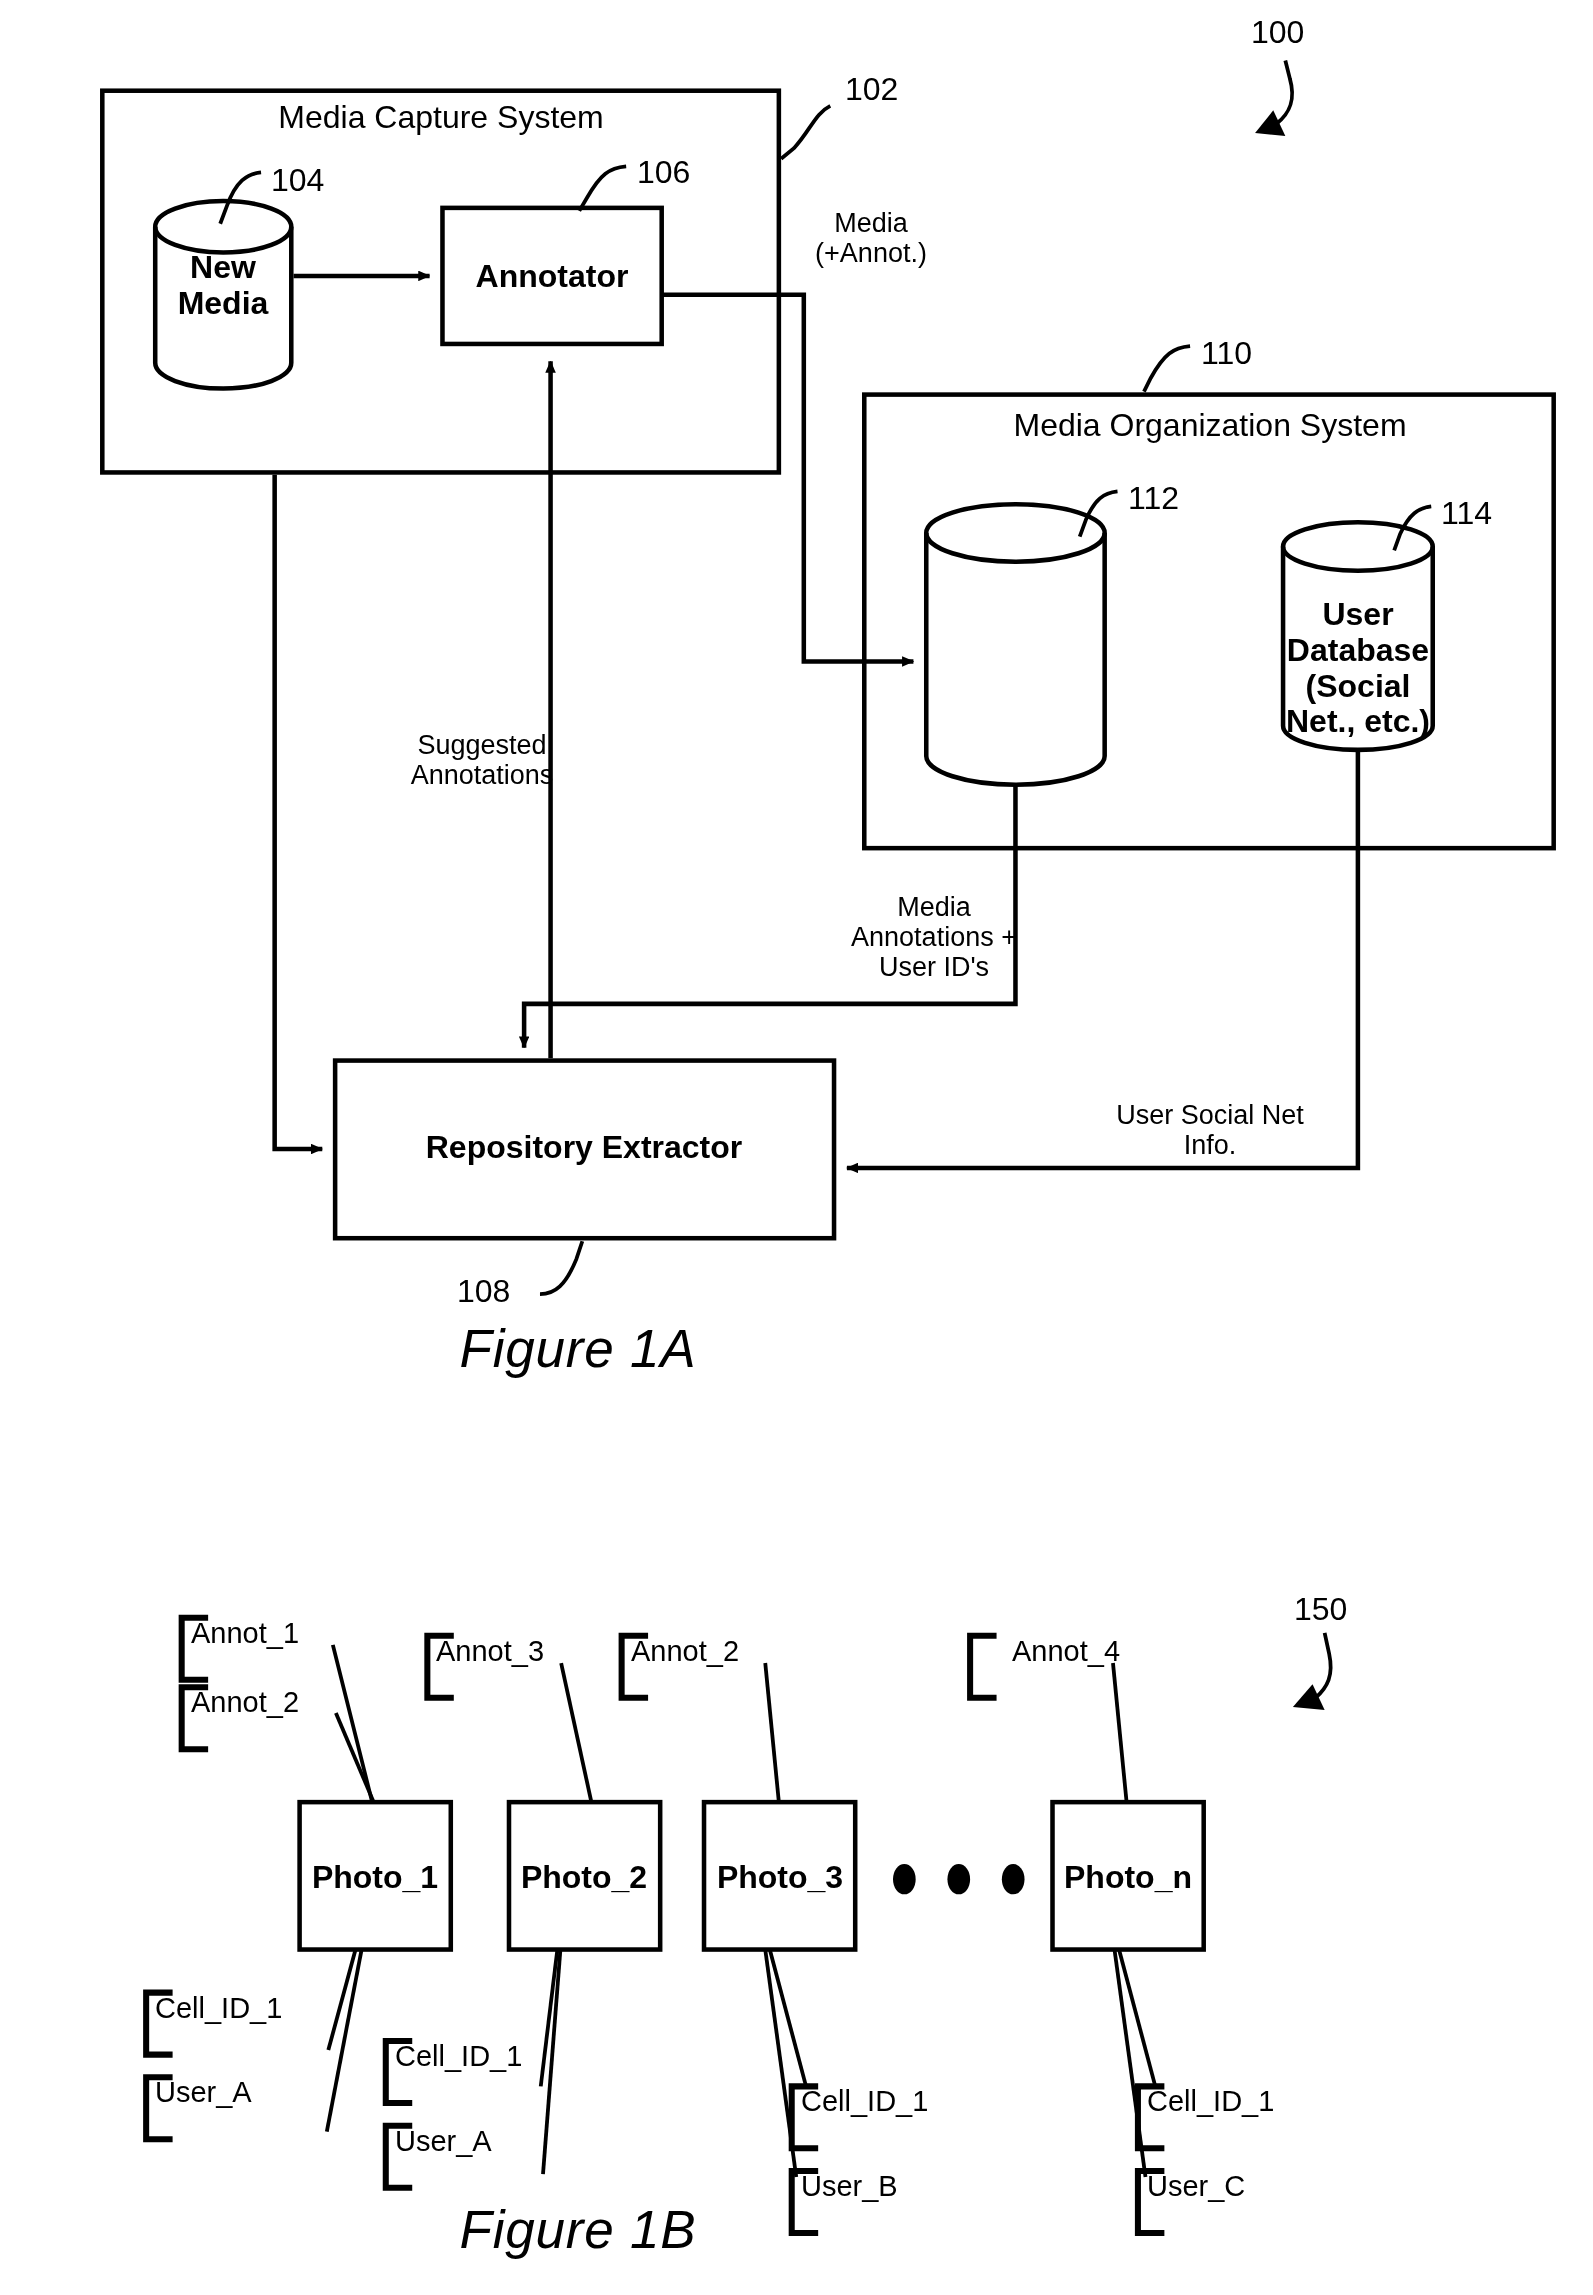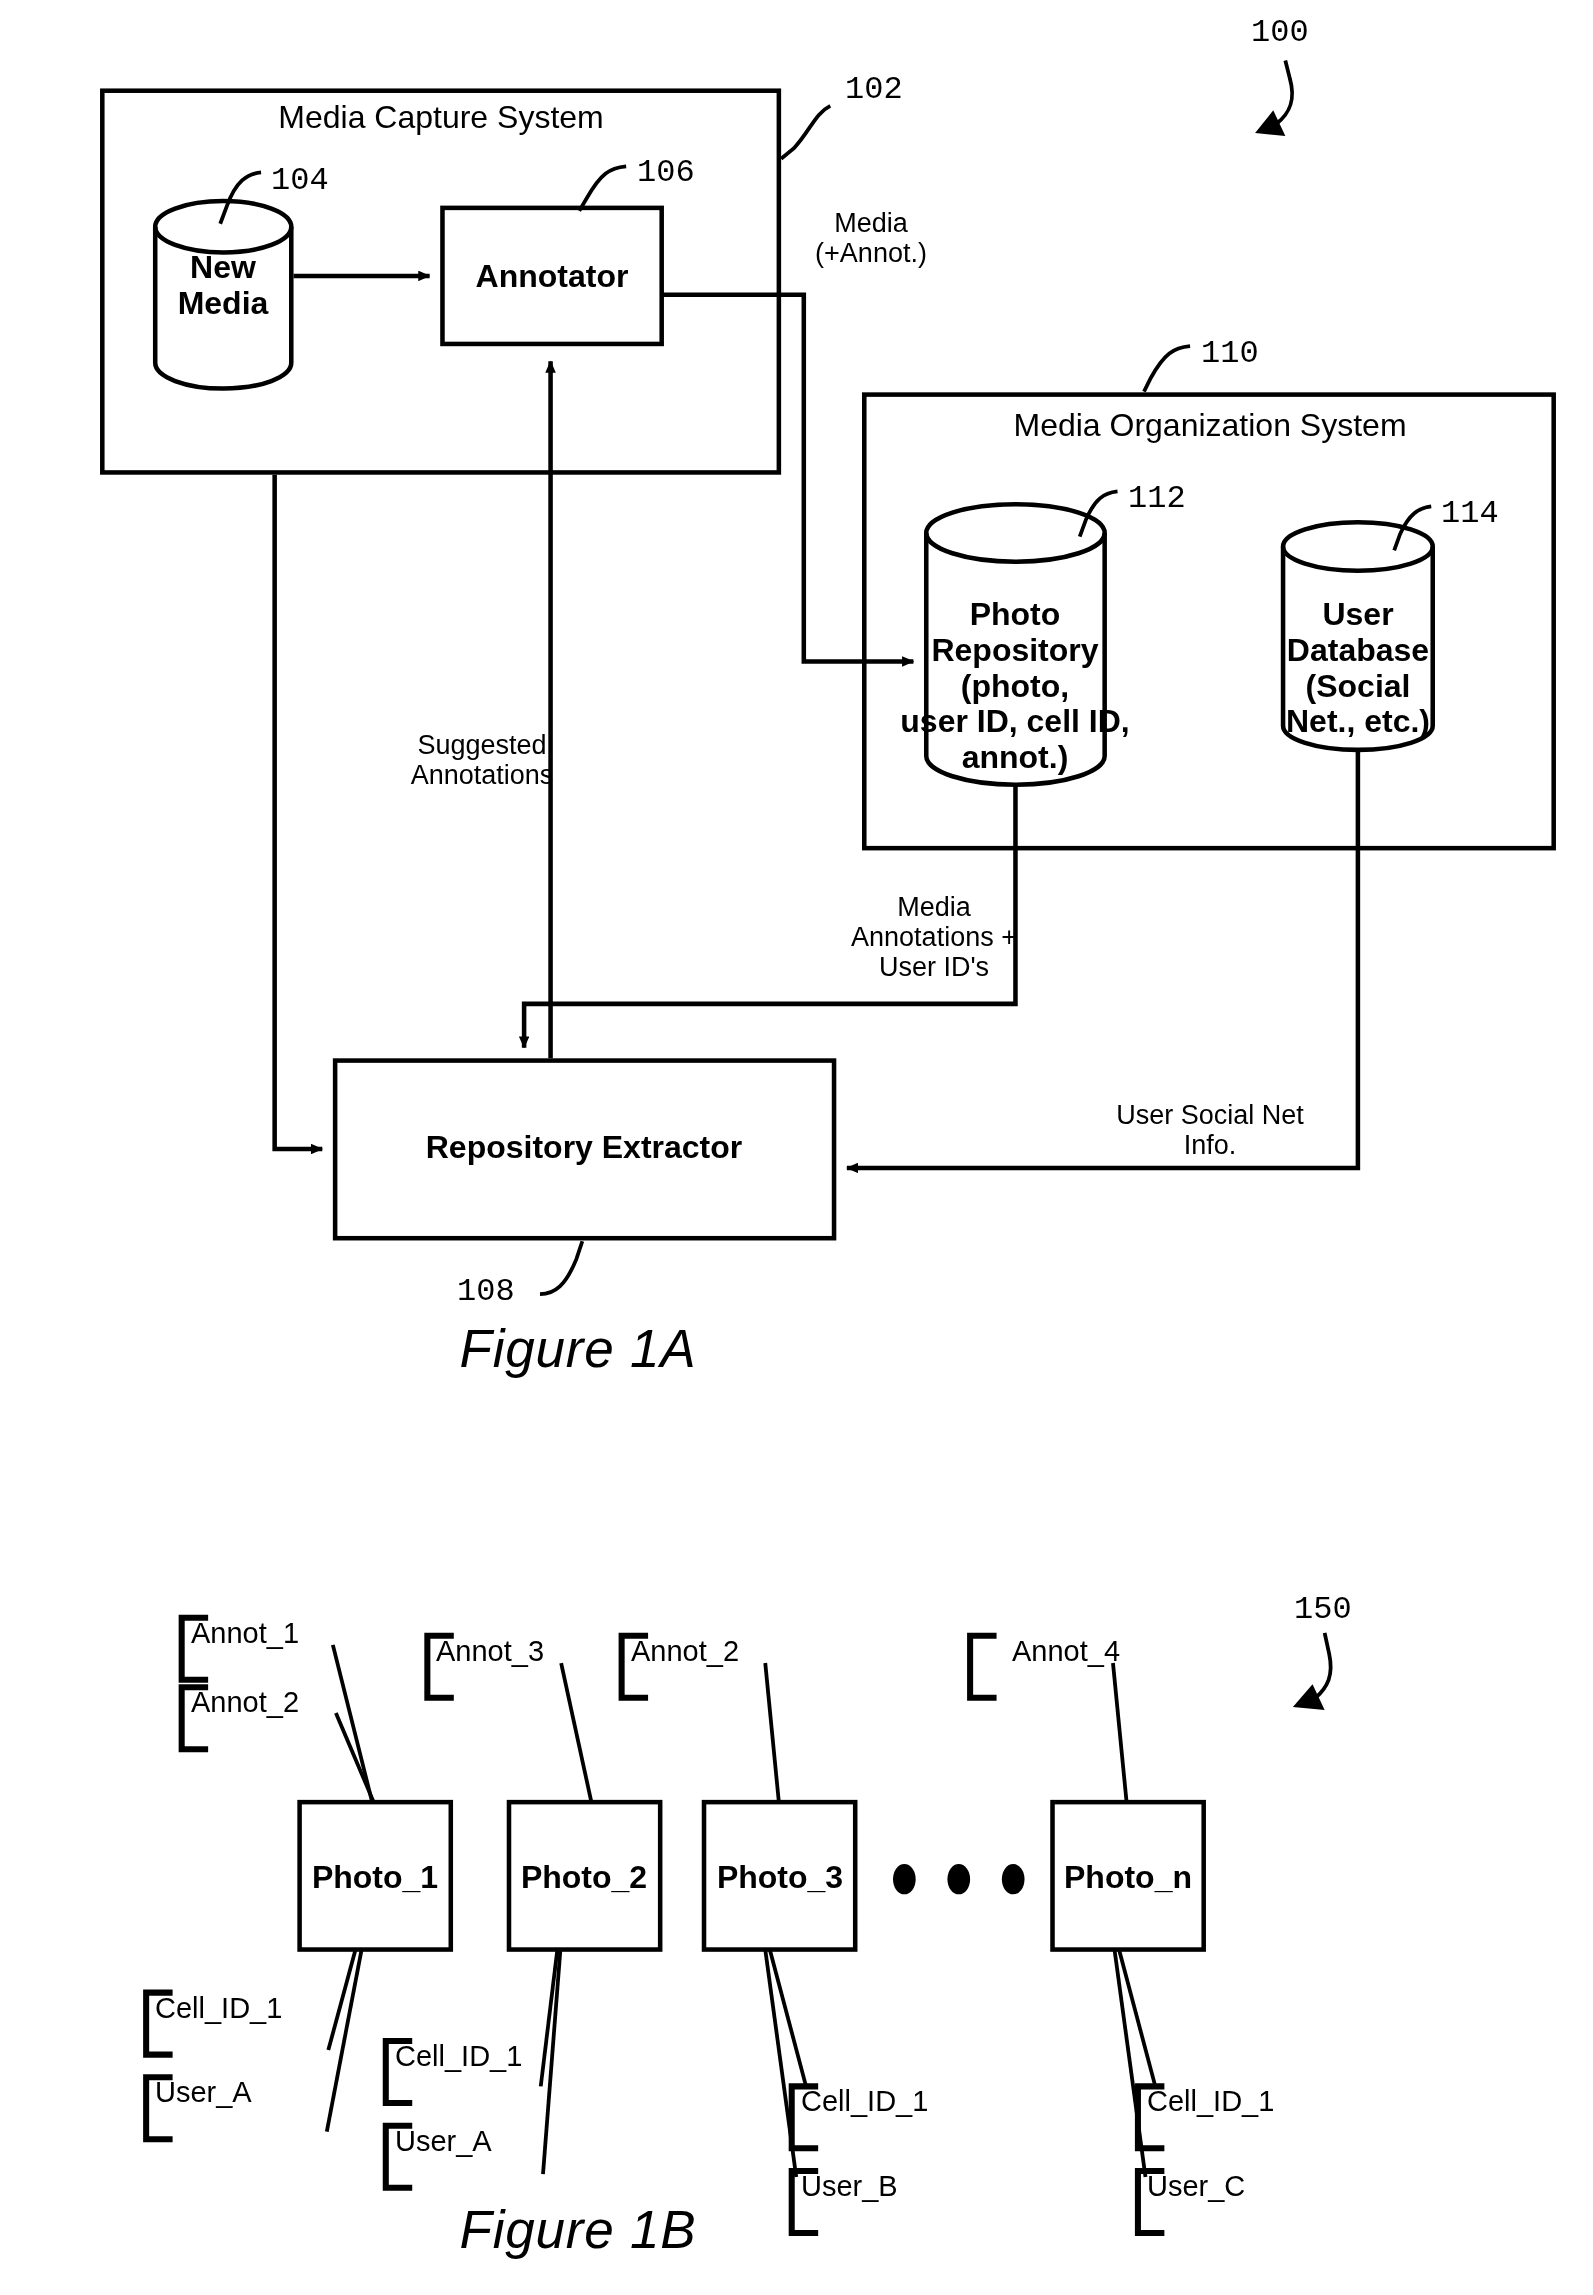--- a/index.html
+++ b/index.html
@@ -35,21 +35,21 @@
     font-family: "Liberation Sans", sans-serif;
     color: #000;
   }
   .center { transform: translateX(-50%); }
   .fig-cap {
     font-style: italic;
     font-size: 53px;
     font-weight: normal;
     letter-spacing: 0.8px;
   }
-  .ref-num { font-size: 32px; font-family: Liberation Mono, monospace; }
+  .ref-num { font-size: 32px; }
   .sys-title { font-size: 32px; }
   .node-label { font-size: 32px; font-weight: bold; }
   .edge-label { font-size: 27px; }
   .small-label { font-size: 29px; }
 </style>
 </head>
 <body>
 
 <div id="sheet">
 
@@ -181,25 +181,20 @@
 
   <div class="txt ref-num" style="left:637px; top:155px;">106</div>
 
   <div class="txt edge-label center" style="left:871px; top:208px;">Media
 (+Annot.)</div>
 
   <div class="txt sys-title center" style="left:1210px; top:408px;">Media Organization System</div>
 
   <div class="txt ref-num" style="left:1201px; top:336px;">110</div>
 
-  <div class="txt node-label center" style="left:1015px; top:597px;">Photo
-Repository
-(photo,
-user ID, cell ID,
-annot.)</div>
 
   <div class="txt ref-num" style="left:1128px; top:481px;">112</div>
 
   <div class="txt node-label center" style="left:1358px; top:597px;">User
 Database
 (Social
 Net., etc.)</div>
 
   <div class="txt ref-num" style="left:1441px; top:496px;">114</div>
 

